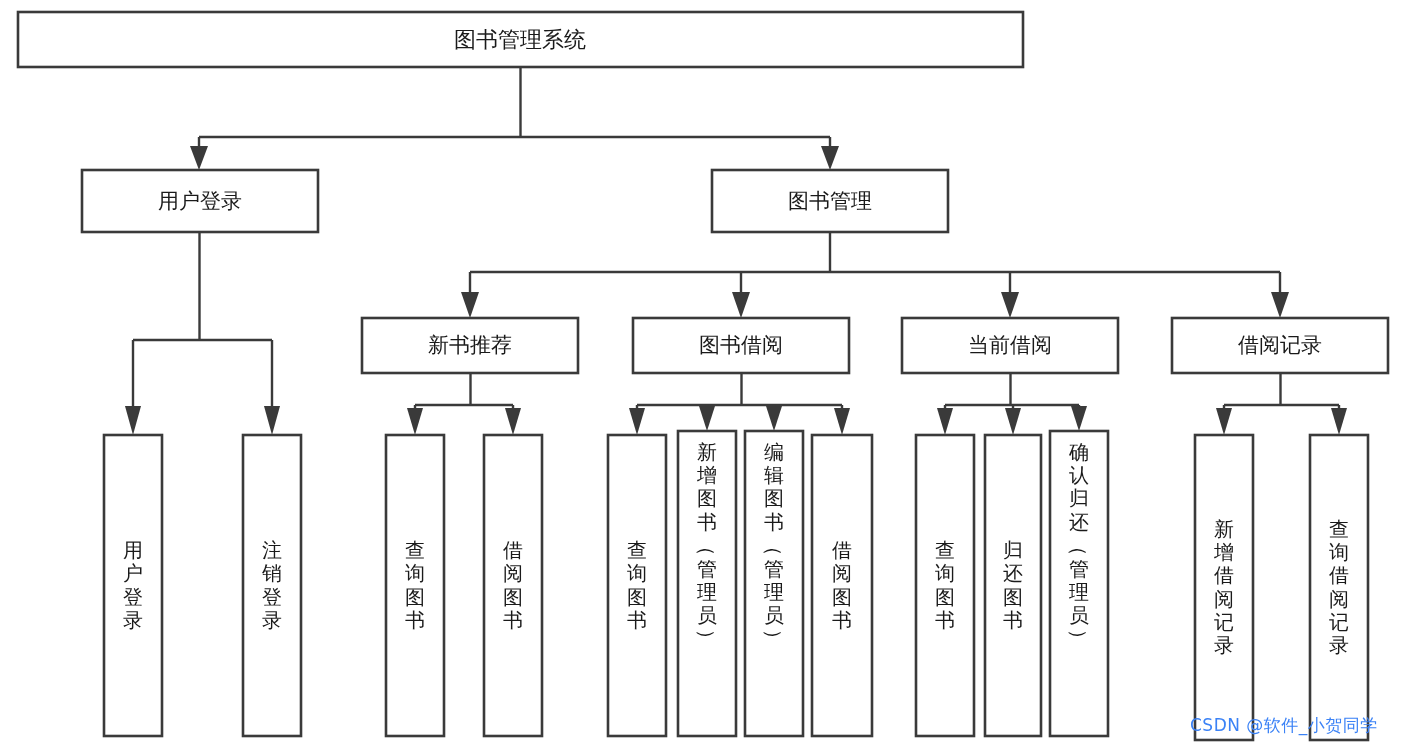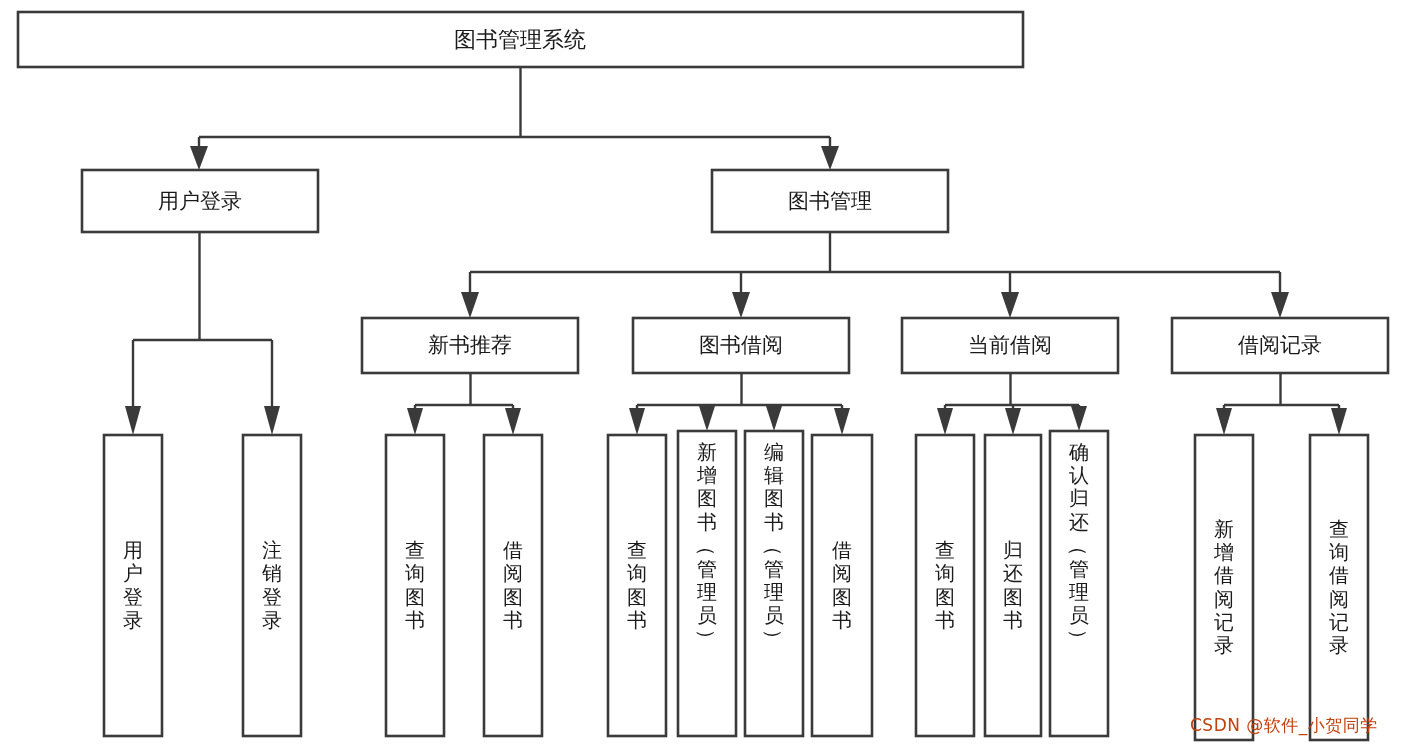--- a/index.html
+++ b/index.html
@@ -64,21 +64,21 @@
     pointer-events: none;
     text-align: center;
   }
   .vlabel span {
     display: block;
   }
   .watermark {
     position: absolute;
     font-family: "DejaVu Sans", "Liberation Sans", sans-serif;
     font-size: 17px;
-    color: #c2410c;
+    color: #3b82f6;
     letter-spacing: 0.5px;
     white-space: nowrap;
   }
 </style>
 </head>
 <body>
 
 <div id="diagram-root">
 
   <svg class="tree-canvas" viewBox="0 0 1405 747">

